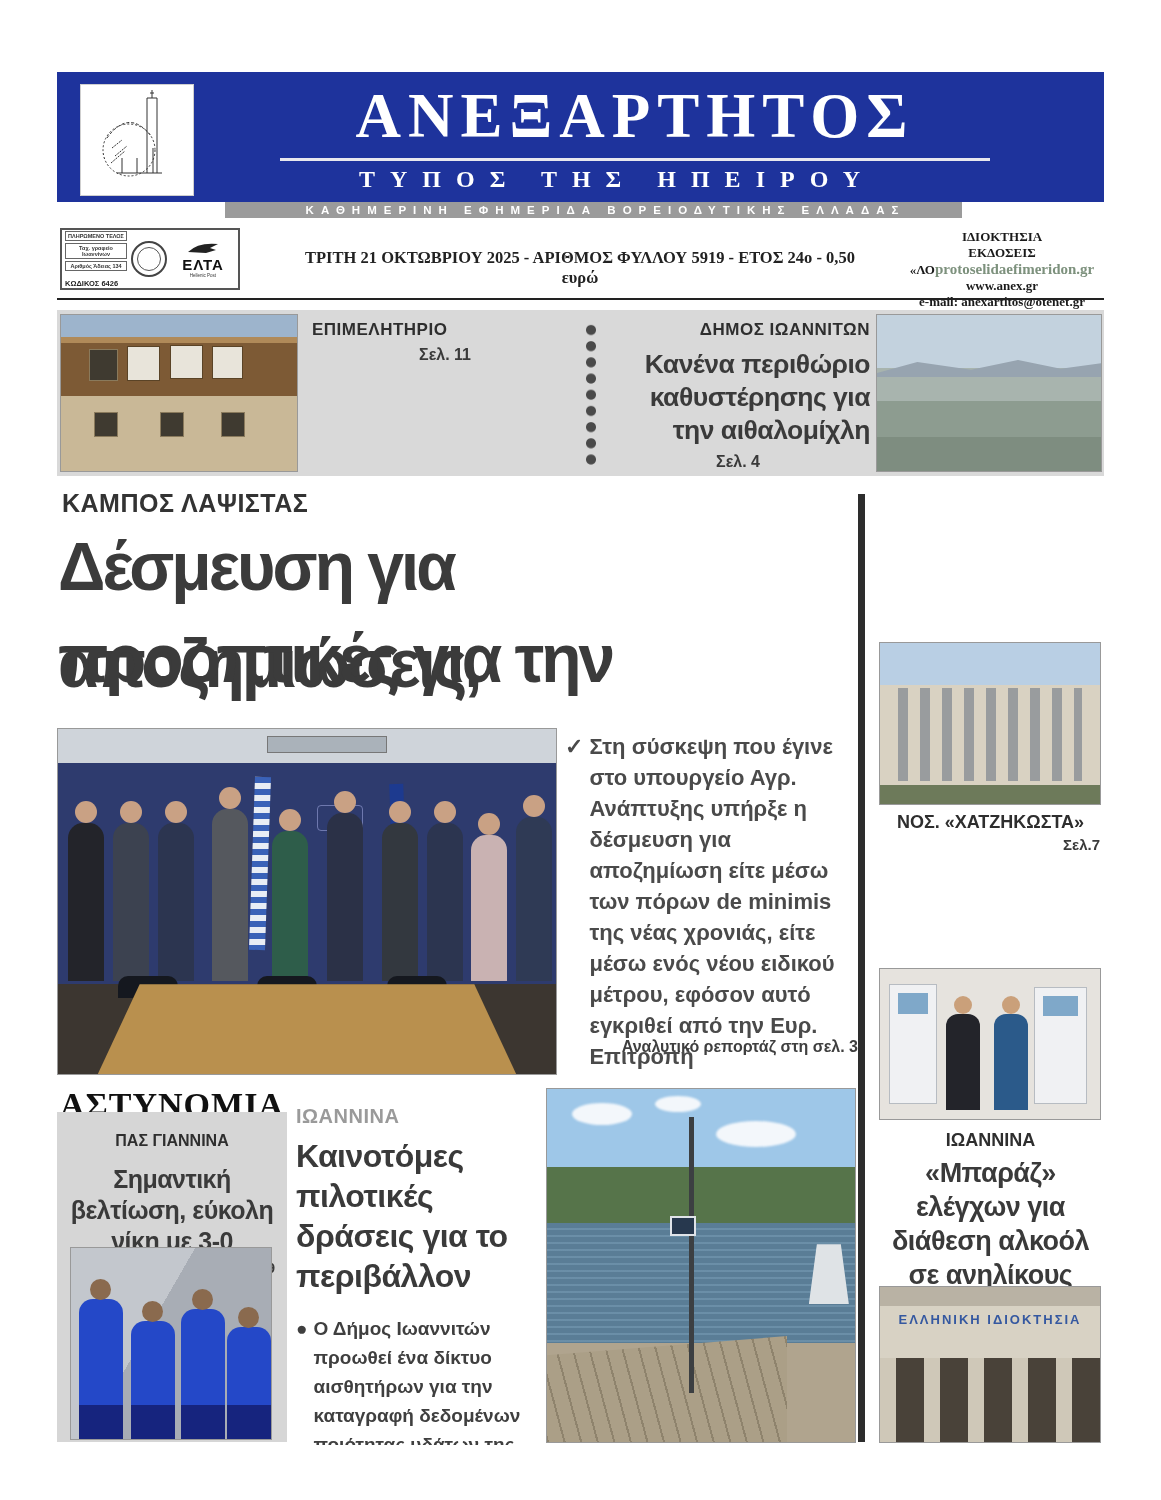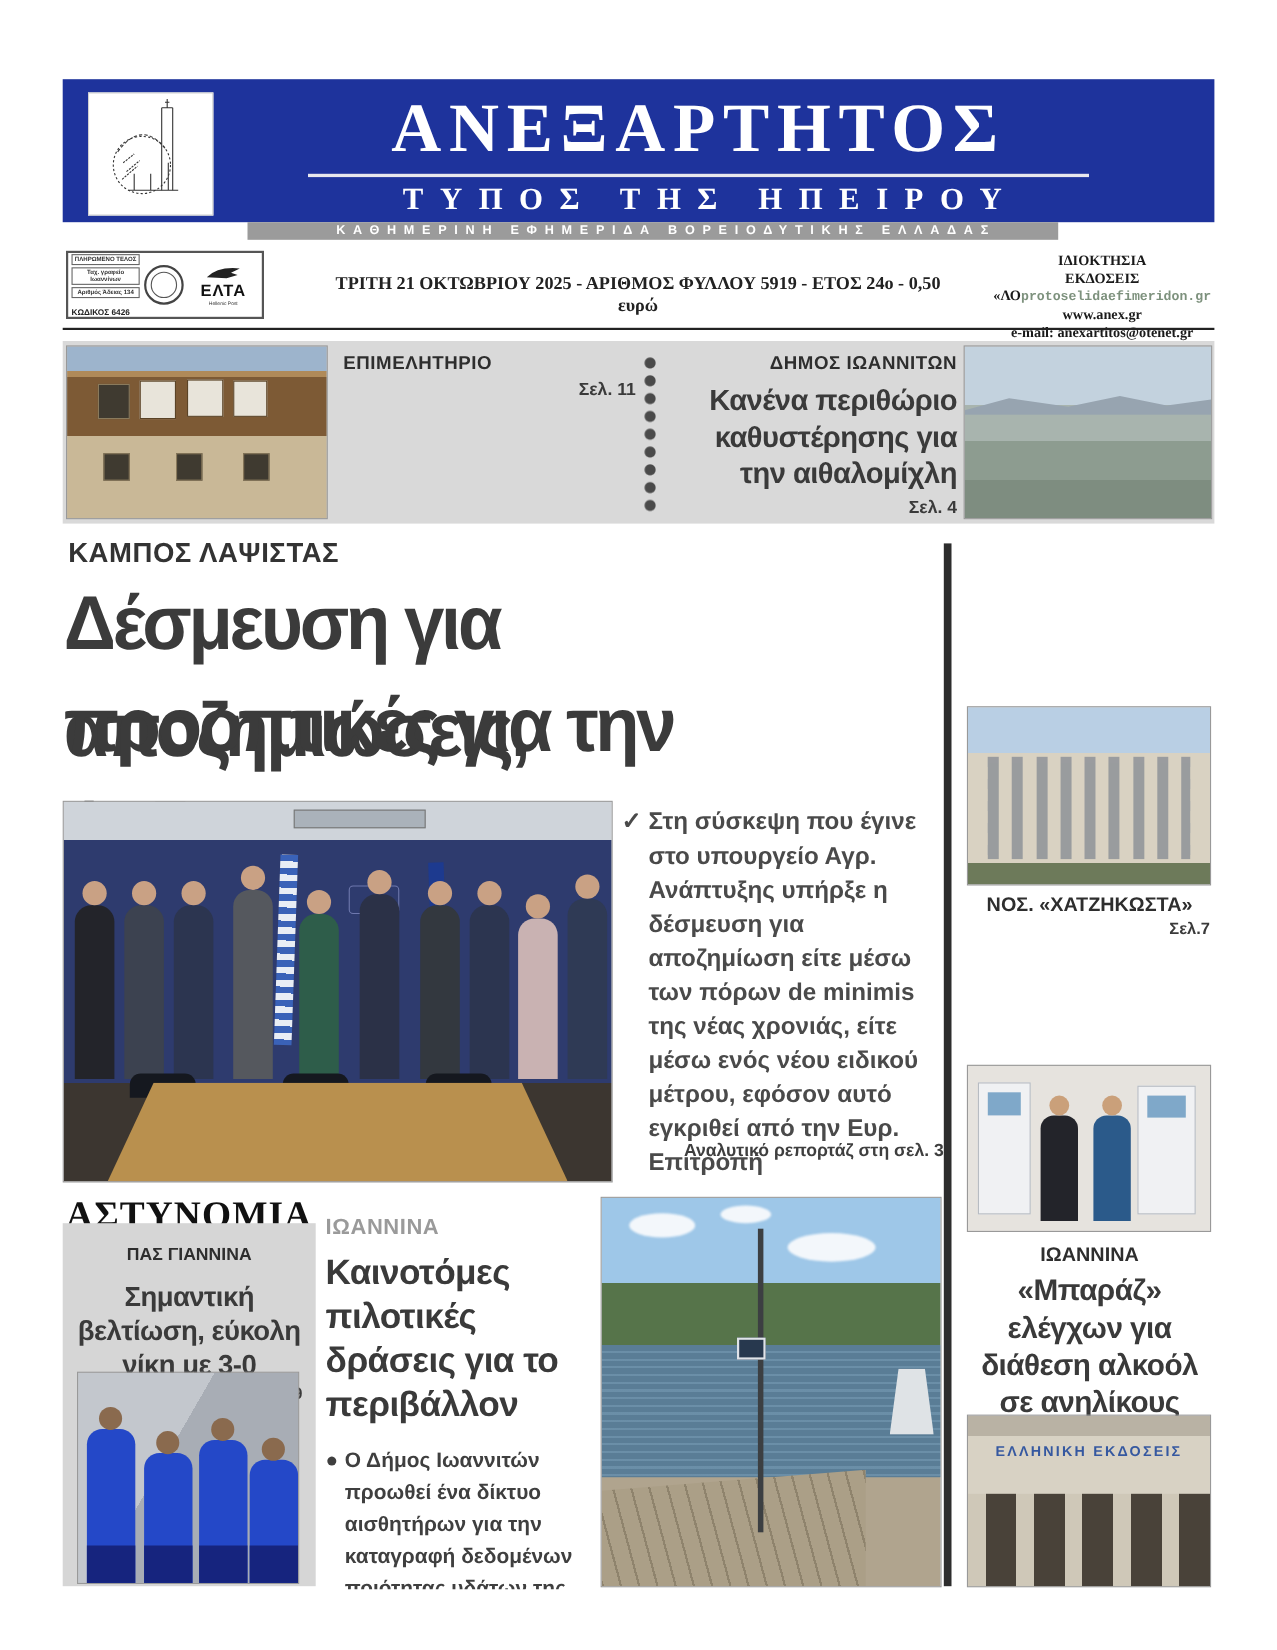--- a/index.html
+++ b/index.html
@@ -6,51 +6,51 @@
   body { background:#ffffff; font-family:"Liberation Sans", sans-serif; }
   #page { position:relative; width:1161px; height:1445px; background:#fff; overflow:hidden; }
   .abs { position:absolute; }
 
   
   .mast { left:57px; top:72px; width:1047px; height:130px; background:#1e339c; }
   .logo-box { left:80px; top:84px; width:114px; height:112px; background:#fff; border:1px solid #cfcfcf; display:flex; align-items:center; justify-content:center; }
   .mast-title { left:235px; top:80px; width:800px; text-align:center; color:#fff;
     font-family:"Liberation Serif", serif; font-weight:700; font-size:63px; letter-spacing:7px; }
   .mast-rule { left:280px; top:158px; width:710px; height:3px; background:#e8e8ee; }
-  .mast-sub { left:246px; top:166px; width:800px; text-align:center; color:#fff;
-    font-family:"Liberation Serif", serif; font-weight:700; font-size:28px; letter-spacing:15px; }
+  .mast-sub { left:217px; top:166px; width:800px; text-align:center; color:#fff;
+    font-family:"Liberation Serif", serif; font-weight:700; font-size:24px; letter-spacing:15px; }
   .tagline { left:225px; top:202px; width:737px; height:16px; background:#9b9b9b; color:#fff;
     font-size:11.5px; font-weight:700; letter-spacing:7px; text-align:center; line-height:16px;padding-left:24px; }
 
   
   .postal { left:60px; top:228px; width:180px; height:62px; border:2px solid #555; background:#fff;
     display:flex; align-items:center; padding:3px; gap:4px; }
   .postal-stack { width:62px; display:flex; flex-direction:column; gap:2px; }
   .postal-stack .cell { border:1px solid #666; font-size:5.5px; font-weight:700; text-align:center; color:#333; padding:1px 0; }
   .postal-code { font-size:7.5px; font-weight:700; color:#222; margin-top:6px; text-align:left; }
   .stamp-circle { width:36px; height:36px; border:2px solid #444; border-radius:50%; position:relative; flex:none; }
   .stamp-circle:before { content:""; position:absolute; inset:4px; border:1px solid #555; border-radius:50%; }
   .elta-wrap { display:flex; flex-direction:column; align-items:center; flex:1; }
   .elta-txt { font-size:15px; font-weight:700; color:#111; letter-spacing:1px; }
   .elta-sub { font-size:4.5px; color:#333; }
   .dateline { left:290px; top:248px; width:580px; text-align:center; color:#222;
     font-family:"Liberation Serif", serif; font-weight:700; font-size:16.5px; }
   .owner { left:900px; top:229px; width:204px; text-align:center; color:#1a1a1a;
     font-family:"Liberation Serif", serif; font-weight:700; font-size:13px; line-height:16px; }
-  .owner .wm { font-family:Liberation Mono, monospace; color:#7d917d; font-size:12px; letter-spacing:0; }
+  .owner .wm { font-family:Liberation Serif, serif; color:#7d917d; font-size:15px; letter-spacing:0; }
   .info-rule { left:57px; top:298px; width:1047px; height:2px; background:#222; }
 
   
   .strip { left:57px; top:310px; width:1047px; height:166px; background:#d9d9d9; }
   .ph { position:absolute; overflow:hidden; }
   .strip-story-l { left:312px; top:320px; width:266px; }
   .strip-story-r { left:606px; top:320px; width:264px; text-align:right; }
   .kicker-sm { font-size:17px; font-weight:800; color:#2e2e2e; letter-spacing:0.5px; }
   .strip-head { margin-top:8px; font-size:26.5px; font-weight:800; color:#3a3a3a; line-height:33px; letter-spacing:-0.5px; }
-  .pageref { font-size:16px; font-weight:700; color:#3a3a3a; text-align:right; margin-top:6px; }
+  .pageref { font-size:16px; font-weight:700; color:#3a3a3a; text-align:center; margin-top:6px; }
   .dots { left:583px; top:322px; width:16px; height:146px;
     background-image:radial-gradient(circle at 8px 8px, #4a4a4a 4.5px, rgba(0,0,0,0) 5.5px);
     background-size:16px 16.2px; background-repeat:repeat-y; }
 
   
   .lead-kicker { left:62px; top:489px; font-size:25px; font-weight:800; color:#333; letter-spacing:0.5px; }
   .lead-l1 { left:58px; top:518px; width:810px; font-size:66px; font-weight:800; color:#3b3b3b; letter-spacing:-3px; line-height:92px; transform:scaleY(1.05); transform-origin:top left; }
   .lead-l2 { left:58px; top:610px; width:810px; font-size:66px; font-weight:800; color:#3b3b3b; letter-spacing:-3px; line-height:92px; transform:scaleY(1.05); transform-origin:top left; }
   .lead-bullets { left:565px; top:731px; width:293px; }
   .lead-b { display:flex; gap:6px; font-size:22px; font-weight:700; color:#4a4a4a; line-height:31px; }
@@ -251,21 +251,21 @@
     <div class="nurse dark" style="left:30%;"></div>
     <div class="nurse" style="left:52%; background:#2b5a8a;"></div>
   </div>
 
   <div class="abs rstory" style="top:1130px;">
     <div class="rkick">ΙΩΑΝΝΙΝΑ</div>
     <div class="rhead">«Μπαράζ» ελέγχων για διάθεση αλκοόλ σε ανηλίκους</div>
     <div class="rpage">Σελ.8</div>
   </div>
   <div class="abs ph p-pol photo-frame" style="left:879px; top:1286px; width:222px; height:157px;">
-    <div class="sign">ΕΛΛΗΝΙΚΗ ΕΚΔΟΣΕΙΣ</div>
+    <div class="sign">ΕΛΛΗΝΙΚΗ ΙΔΙΟΚΤΗΣΙΑ</div>
     <div class="cols"></div>
   </div>
 
   <div class="abs sports-title">ΑΣΤΥΝΟΜΙΑ</div>
   <div class="abs sports-box">
     <div class="sports-kick">ΠΑΣ ΓΙΑΝΝΙΝΑ</div>
     <div class="sports-head">Σημαντική βελτίωση, εύκολη νίκη με 3-0</div>
     <div class="sports-page">Σελ.9</div>
   </div>
   <div class="abs ph p-socc photo-frame" style="left:70px; top:1247px; width:202px; height:193px;">

